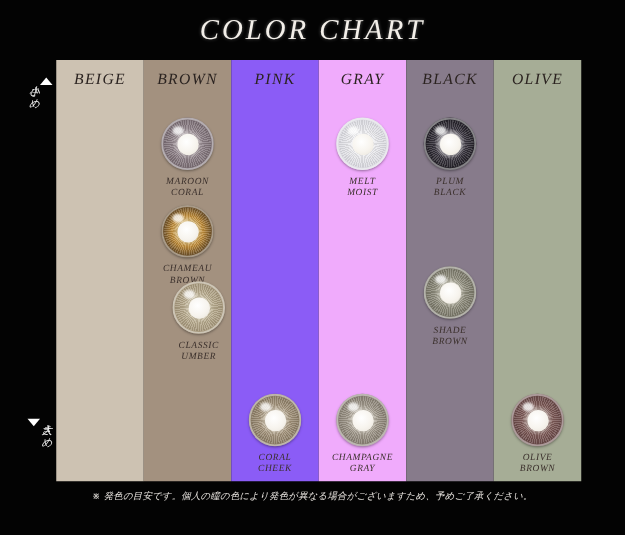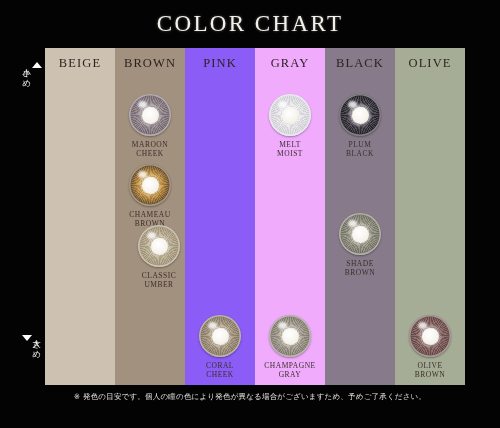--- a/index.html
+++ b/index.html
@@ -12,20 +12,21 @@
     height: 428px;
     overflow: hidden;
     font-family: "Liberation Serif", "DejaVu Serif", serif;
     position: relative;
   }
 
   #page {
     position: absolute;
     inset: 0;
     background: #030303;
+    font-style: italic;
   }
 
   
   .title {
     position: absolute;
     top: 11px;
     left: 0;
     width: 500px;
     text-align: center;
     color: #f3efe9;
@@ -175,21 +176,21 @@
       <div class="col" style="background: rgb(163, 145, 127);">
         <div class="col-header">BROWN</div>
         <div class="item" style="top: 46px;">
           <div class="lens" style="background: radial-gradient(circle, rgb(207, 199, 201) 0%, rgb(207, 199, 201) 20%, rgb(141, 128, 135) 42%, rgb(110, 97, 103) 78%, rgb(110, 97, 103) 100%);">
             <div class="iris" style="background: repeating-conic-gradient(rgba(255, 255, 255, 0.3) 0deg, rgba(255, 255, 255, 0.3) 3deg, rgba(0, 0, 0, 0.13) 3deg, rgba(0, 0, 0, 0.13) 6deg); opacity: 0.55;"></div>
             <div class="pupil"></div>
             <div class="spec"></div>
             <div class="rim"></div>
           </div>
           <div class="item-label">MAROON
-CHEEK</div>
+CORAL</div>
         </div>
         <div class="item" style="top: 116px;">
           <div class="lens" style="background: radial-gradient(circle, rgb(232, 216, 168) 0%, rgb(232, 216, 168) 20%, rgb(192, 140, 57) 42%, rgb(60, 45, 32) 78%, rgb(60, 45, 32) 100%);">
             <div class="iris" style="background: repeating-conic-gradient(rgba(255, 255, 255, 0.3) 0deg, rgba(255, 255, 255, 0.3) 3deg, rgba(0, 0, 0, 0.13) 3deg, rgba(0, 0, 0, 0.13) 6deg); opacity: 0.55;"></div>
             <div class="pupil"></div>
             <div class="spec"></div>
             <div class="rim"></div>
           </div>
           <div class="item-label">CHAMEAU
 BROWN</div>

